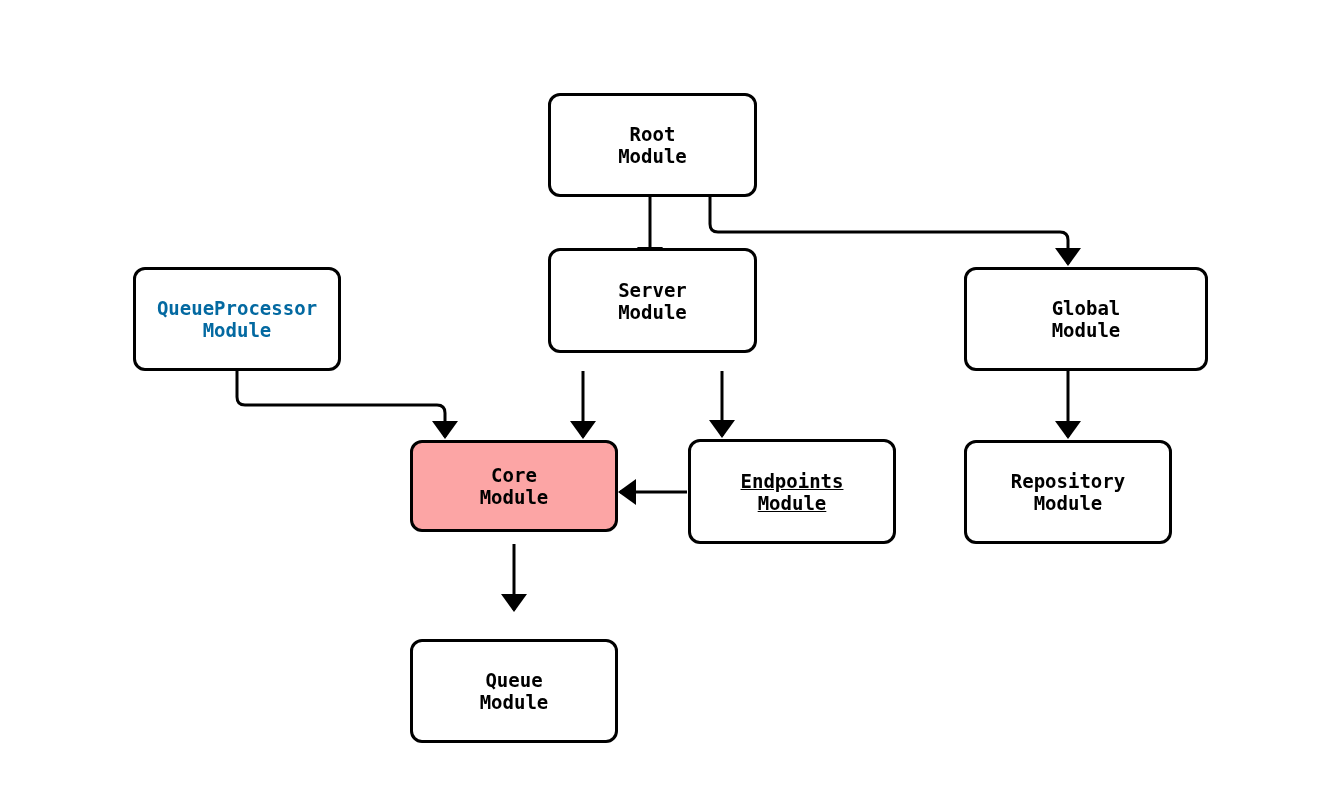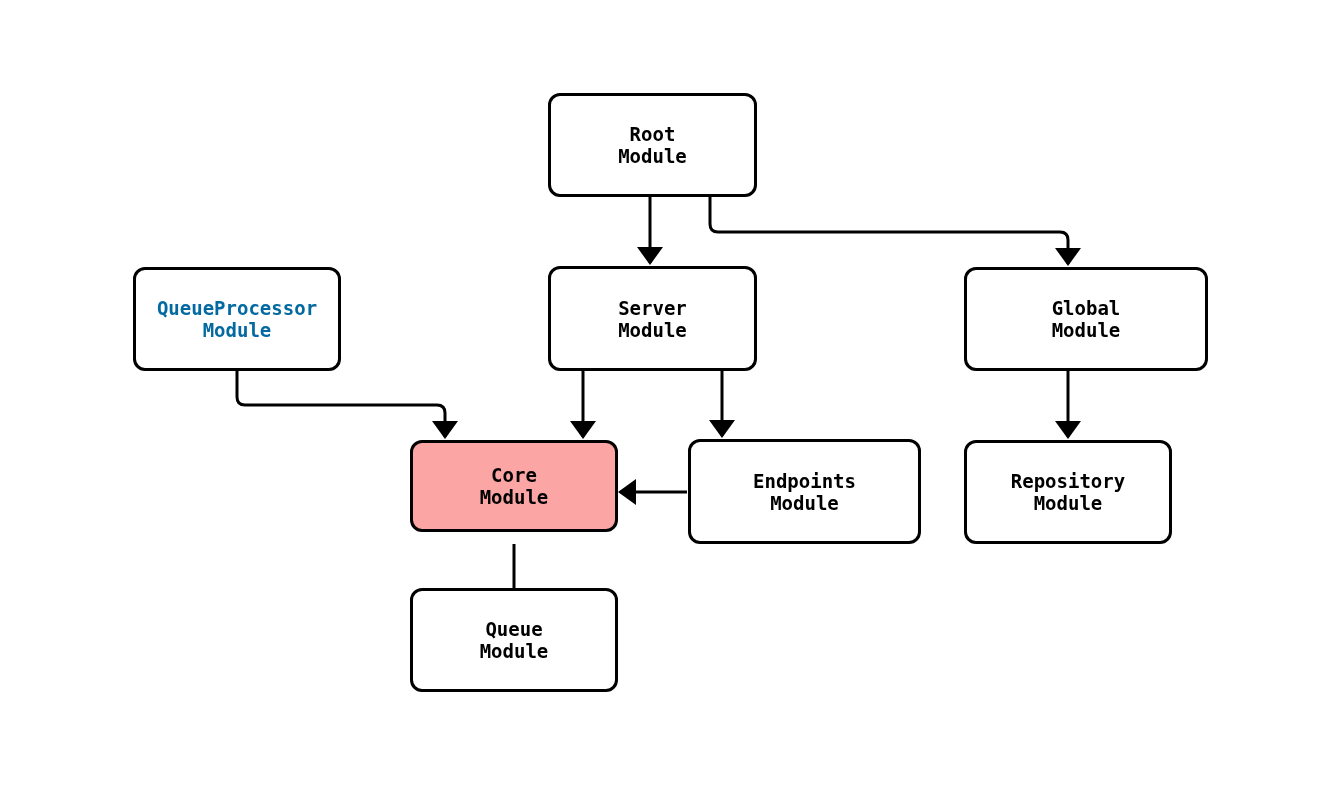--- a/index.html
+++ b/index.html
@@ -68,38 +68,38 @@
   </svg>
   <div id="node-layer">
       <div class="node" style="left: 548px; top: 93px; width: 209px; height: 104px; border-color: rgb(0, 0, 0); background: rgb(255, 255, 255);">
         <span class="node-label" style="color: rgb(0, 0, 0);">Root
 Module</span>
       </div>
       <div class="node" style="left: 133px; top: 267px; width: 208px; height: 104px; border-color: rgb(0, 0, 0); background: rgb(255, 255, 255);">
         <span class="node-label" style="color: #0369a1;">QueueProcessor
 Module</span>
       </div>
-      <div class="node" style="left: 548px; top: 266px; width: 209px; height: 105px; border-color: rgb(0, 0, 0); background: rgb(255, 255, 255);">
+      <div class="node" style="left: 548px; top: 248px; width: 209px; height: 105px; border-color: rgb(0, 0, 0); background: rgb(255, 255, 255);">
         <span class="node-label" style="color: rgb(0, 0, 0);">Server
 Module</span>
       </div>
       <div class="node" style="left: 964px; top: 267px; width: 244px; height: 104px; border-color: rgb(0, 0, 0); background: rgb(255, 255, 255);">
         <span class="node-label" style="color: rgb(0, 0, 0);">Global
 Module</span>
       </div>
       <div class="node" style="left: 410px; top: 440px; width: 208px; height: 92px; border-color: rgb(0, 0, 0); background: #fca5a5;">
         <span class="node-label" style="color: rgb(0, 0, 0);">Core
 Module</span>
       </div>
-      <div class="node" style="left: 688px; top: 439px; width: 233px; height: 105px; border-color: rgb(0, 0, 0); background: rgb(255, 255, 255);">
+      <div class="node" style="left: 688px; top: 439px; width: 208px; height: 105px; border-color: rgb(0, 0, 0); background: rgb(255, 255, 255); text-decoration: underline;">
         <span class="node-label" style="color: rgb(0, 0, 0);">Endpoints
 Module</span>
       </div>
       <div class="node" style="left: 964px; top: 440px; width: 208px; height: 104px; border-color: rgb(0, 0, 0); background: rgb(255, 255, 255);">
         <span class="node-label" style="color: rgb(0, 0, 0);">Repository
 Module</span>
       </div>
-      <div class="node" style="left: 410px; top: 588px; width: 208px; height: 104px; border-color: rgb(0, 0, 0); background: rgb(255, 255, 255);">
+      <div class="node" style="left: 410px; top: 639px; width: 208px; height: 104px; border-color: rgb(0, 0, 0); background: rgb(255, 255, 255);">
         <span class="node-label" style="color: rgb(0, 0, 0);">Queue
 Module</span>
       </div>
     </div>
 </div>
 
 </body></html>

